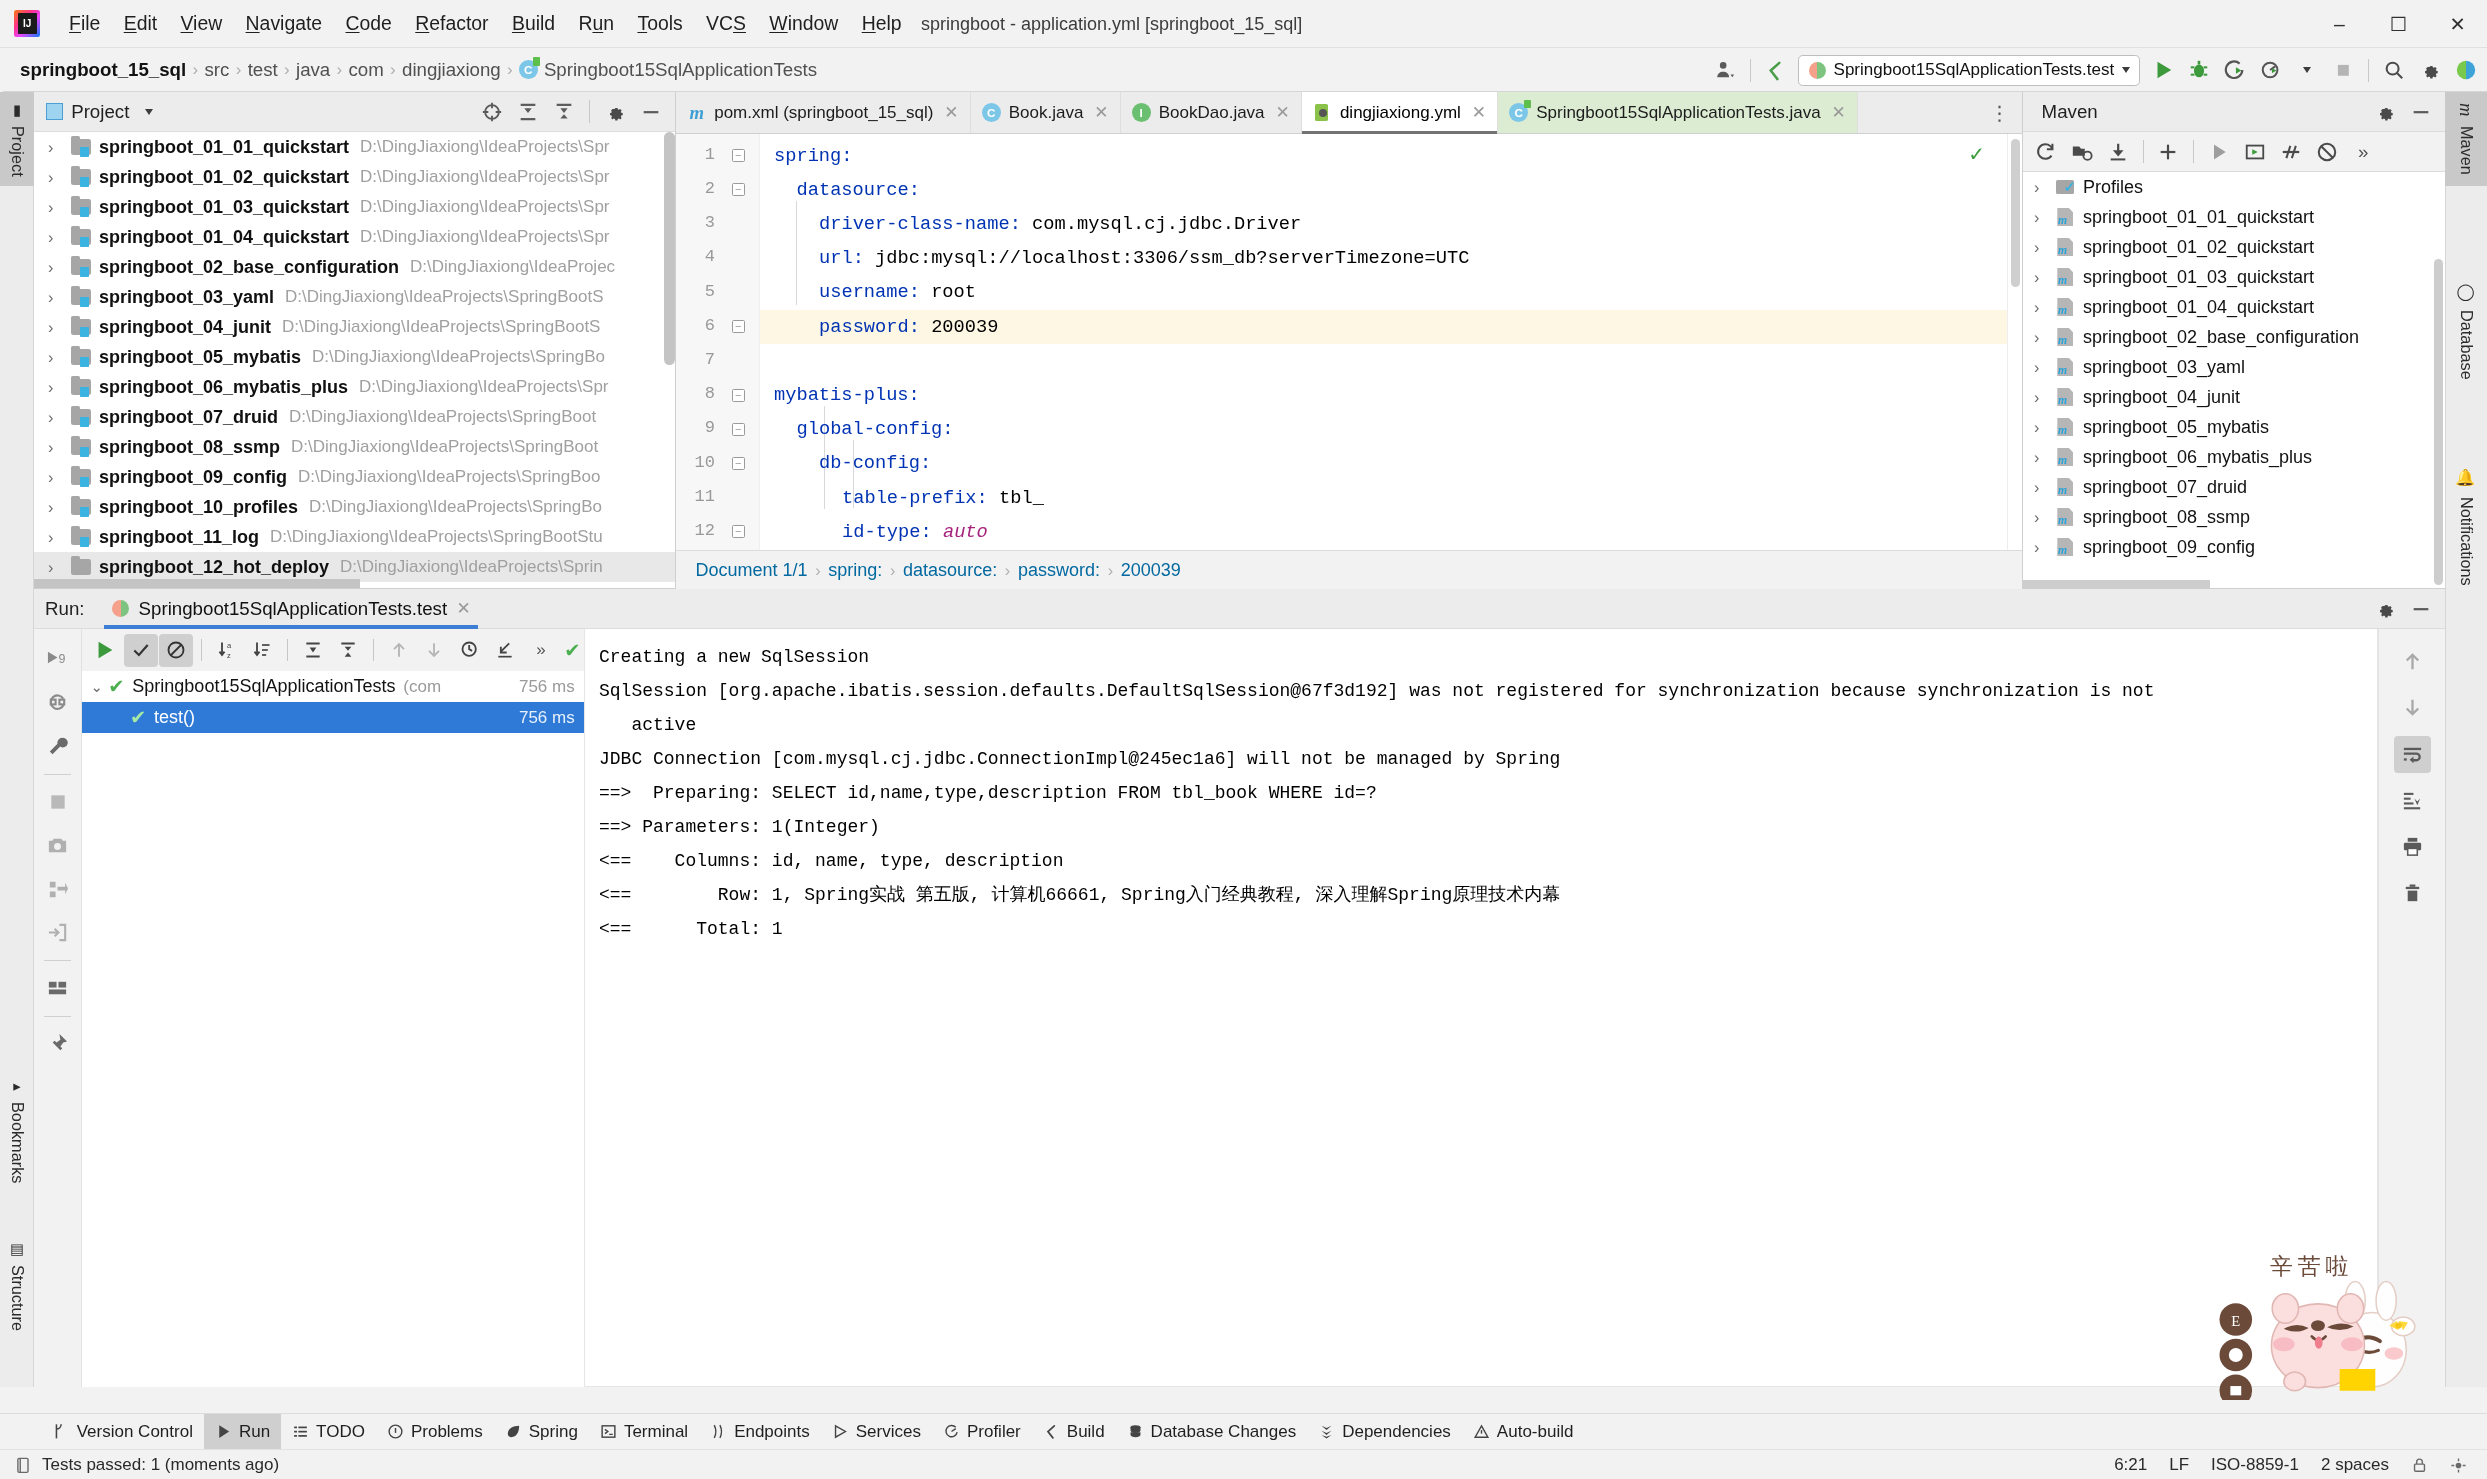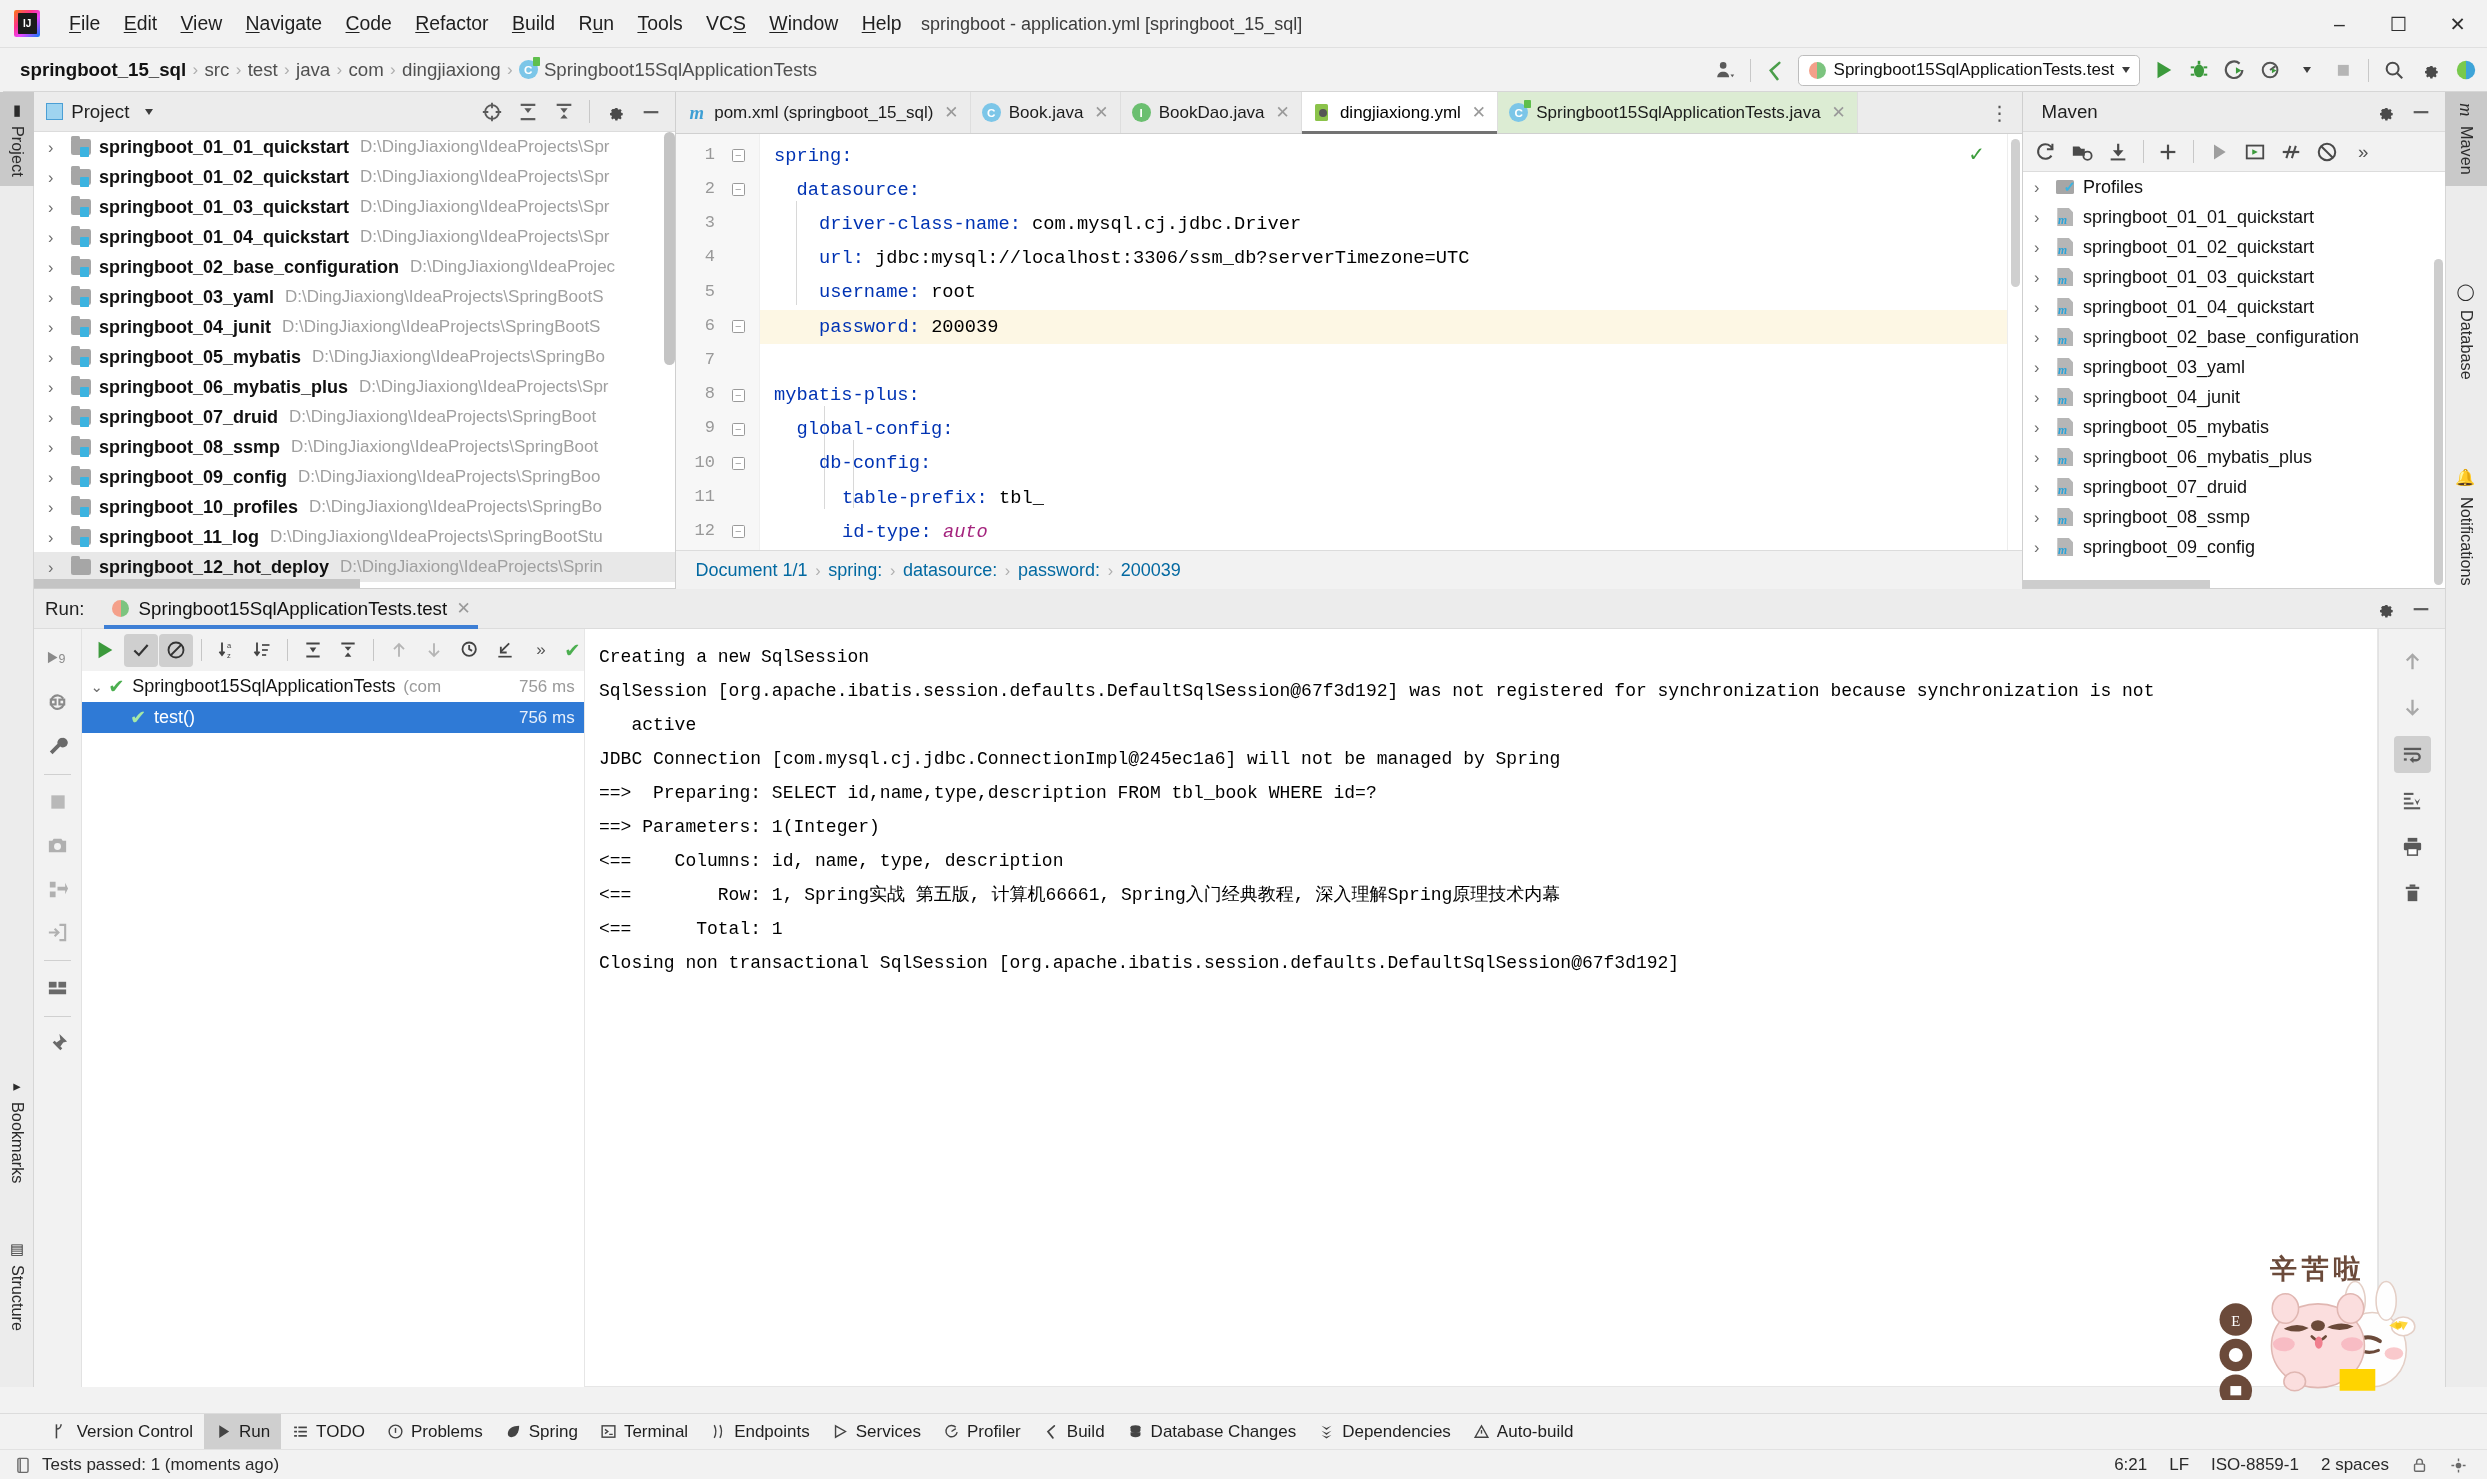--- a/index.html
+++ b/index.html
@@ -415,22 +415,22 @@
     align-items: center; justify-content: center; color: #8a8a8a; cursor: default;
   }
   .cs-ic.on { background: #cfcfcf; border-radius: 3.9px; color: #555; }
 
   
   .mascot {
     position: absolute; right: 51px; bottom: 64px; width: 233px; height: 171px;
     pointer-events: none;
   }
   .mascot .cn {
-    position: absolute; top: 6.2px; left: 67px; font-size: 27px; color: #6b4a3a;
-    font-family: "DejaVu Sans", sans-serif; letter-spacing: 4.7px; font-weight: bold;
+    position: absolute; top: 6.2px; left: 67px; font-size: 23px; color: #6b4a3a;
+    font-family: "DejaVu Sans", sans-serif; letter-spacing: 4.7px;
   }
 
   
   .twbar {
     position: absolute; left: 0; bottom: 31px; width: 2487px; height: 36px;
     background: #f2f2f2; border-top: 0.8px solid #dcdcdc;
     display: flex; align-items: center; padding-left: 40px;
   }
   .twb {
     display: flex; align-items: center; gap: 7px; font-size: 17px;
@@ -1262,21 +1262,20 @@
       <div class="console" id="console">
           <div class="cl">Creating a new SqlSession</div>
           <div class="cl">SqlSession [org.apache.ibatis.session.defaults.DefaultSqlSession@67f3d192] was not registered for synchronization because synchronization is not</div>
           <div class="cl">   active</div>
           <div class="cl">JDBC Connection [com.mysql.cj.jdbc.ConnectionImpl@245ec1a6] will not be managed by Spring</div>
           <div class="cl">==&gt;  Preparing: SELECT id,name,type,description FROM tbl_book WHERE id=?</div>
           <div class="cl">==&gt; Parameters: 1(Integer)</div>
           <div class="cl">&lt;==    Columns: id, name, type, description</div>
           <div class="cl">&lt;==        Row: 1, Spring实战 第五版, 计算机66661, Spring入门经典教程, 深入理解Spring原理技术内幕</div>
           <div class="cl">&lt;==      Total: 1</div>
-          <div class="cl">Closing non transactional SqlSession [org.apache.ibatis.session.defaults.DefaultSqlSession@67f3d192]</div>
         </div>
 
       <div class="console-side">
         <div class="cs-ic">
           <svg width="23" height="23" viewBox="0 0 24 24" fill="none" stroke="#a8a8a8" stroke-width="2.4">
               <path d="M12 20V5M6 11l6-6 6 6"></path>
             </svg>
         </div>
         <div class="cs-ic">
           <svg width="23" height="23" viewBox="0 0 24 24" fill="none" stroke="#a8a8a8" stroke-width="2.4">

